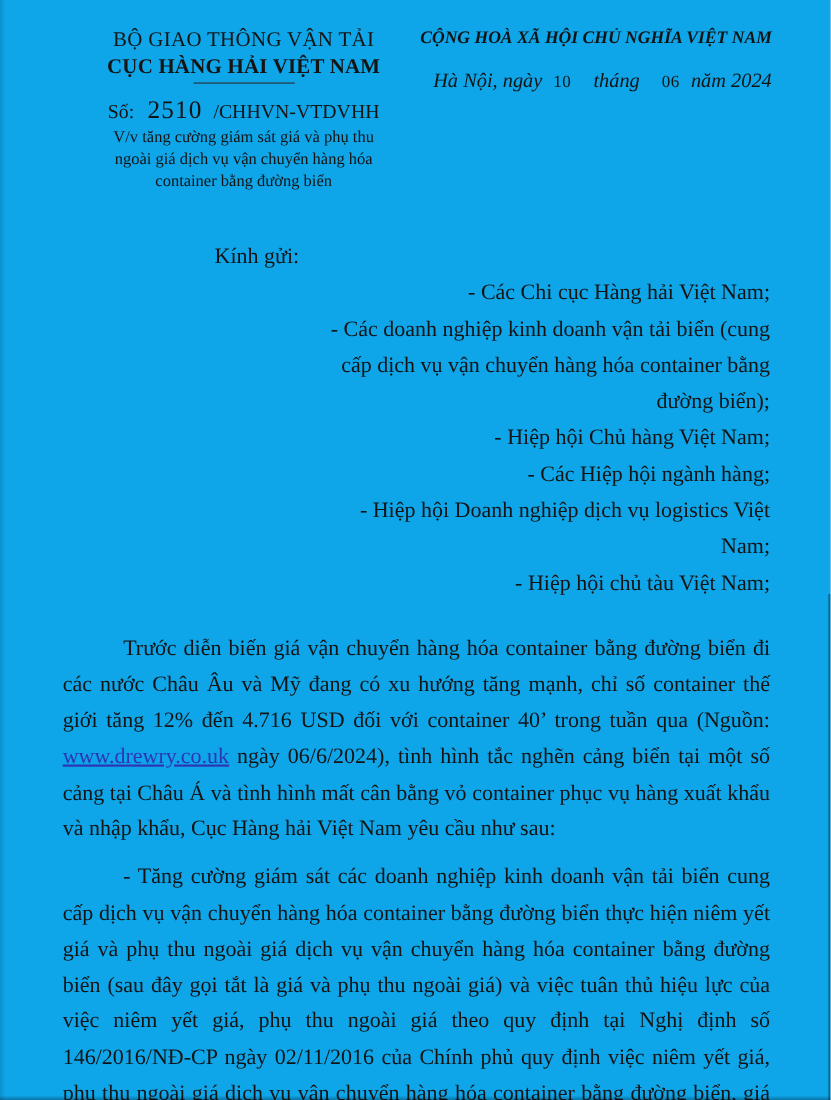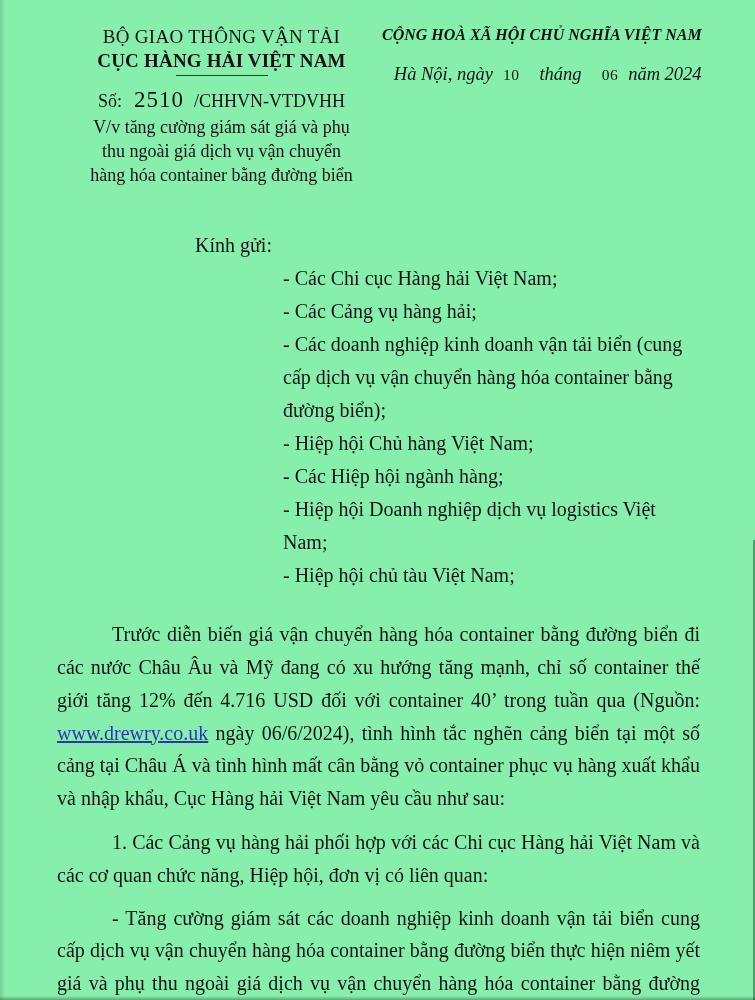--- a/index.html
+++ b/index.html
@@ -6,21 +6,21 @@
   body{
     width:755px;height:1000px;
     background:#ffffff;
     font-family:"Liberation Serif","DejaVu Serif",serif;
     color:#141414;
     overflow:hidden;
   }
   .page{
     position:relative;
     width:755px;height:1000px;
-    background:#86efac;
+    background:#0ea5e9;
     box-sizing:border-box;
     padding:26px 55px 0 57px;
   }
   
   .page::before{
     content:"";position:absolute;left:0;top:0;bottom:0;width:5px;
     background:linear-gradient(to right,rgba(0,0,0,0.13),rgba(0,0,0,0));
     pointer-events:none;
   }
   .page::after{
@@ -35,34 +35,34 @@
 
   .letterhead{display:flex;align-items:flex-start;}
   .lh-left{width:305px;flex:0 0 auto;text-align:center;margin-left:12px;}
   .lh-right{flex:1 1 auto;text-align:center;padding-left:8px;}
 
   .org-parent{font-size:19px;letter-spacing:.3px;white-space:nowrap;}
   .org-name{font-size:19px;font-weight:bold;letter-spacing:.2px;margin-top:2px;white-space:nowrap;font-family:Liberation Serif, serif;}
   .org-rule{width:92px;border-bottom:1.6px solid #2c2c2c;margin:3px auto 11px auto;height:0;}
   .doc-number{font-size:18px;margin-top:2px;white-space:nowrap;}
   .doc-number .num{letter-spacing:1px;margin:0 10px 0 12px;font-size:23px;}
-  .doc-subject{font-size:18px;line-height:1.32;margin:3px auto 0 auto;width:272px;}
+  .doc-subject{font-size:15px;line-height:1.32;margin:3px auto 0 auto;width:272px;}
 
   .national-motto-l1{font-size:16px;font-weight:bold;white-space:nowrap;font-style:italic;}
   .national-motto-l2{display:inline-block;font-size:19px;font-weight:bold;
     border-bottom:1.8px solid #2c2c2c;padding:0 22px 2px 6px;margin-top:1px;white-space:nowrap;}
   .dateline{font-size:18.5px;font-style:italic;margin-top:20px;white-space:nowrap;text-align:right;}
   .dateline .typed{font-style:normal;font-size:15.5px;letter-spacing:.5px;}
   .dateline .gap-s{display:inline-block;width:10px;}
   .dateline .gap-m{display:inline-block;width:20px;}
 
   .recipients{margin-top:42px;font-size:20px;line-height:33px;}
   .recipients-label{margin-left:138px;}
   .recipient-list{margin-left:226px;margin-top:0;}
-  .recipient-item{text-align:left;max-width:420px;}
+  .recipient-item{text-align:right;max-width:420px;}
 
   .body-text{margin-top:26px;font-size:20px;line-height:32.8px;text-align:justify;}
   .body-text p{margin:0 0 11px 0;text-indent:55px;}
   .body-text p.tight{margin-bottom:10px;}
   a.doc-link{color:#2e35b4;text-decoration:underline;cursor:pointer;}
 </style>
 </head>
 <body>
 
 <div class="page">
@@ -84,28 +84,26 @@
       <div class="dateline">
         <span>Hà Nội, ngày</span><span class="gap-s"></span><span class="typed">10</span><span class="gap-m"></span><span>tháng</span><span class="gap-m"></span><span class="typed">06</span><span class="gap-s"></span><span>năm 2024</span>
       </div>
     </div>
   </div>
 
   <div class="recipients">
     <div class="recipients-label">Kính gửi:</div>
     <div class="recipient-list">
       <div class="recipient-item">- Các Chi cục Hàng hải Việt Nam;</div>
-      <div class="recipient-item">- Các Cảng vụ hàng hải;</div>
       <div class="recipient-item">- Các doanh nghiệp kinh doanh vận tải biển (cung cấp dịch vụ vận chuyển hàng hóa container bằng đường biển);</div>
       <div class="recipient-item">- Hiệp hội Chủ hàng Việt Nam;</div>
       <div class="recipient-item">- Các Hiệp hội ngành hàng;</div>
       <div class="recipient-item">- Hiệp hội Doanh nghiệp dịch vụ logistics Việt Nam;</div>
       <div class="recipient-item">- Hiệp hội chủ tàu Việt Nam;</div>
     </div>
   </div>
 
   <div class="body-text">
     <p><span>Trước diễn biến giá vận chuyển hàng hóa container bằng đường biển đi các nước Châu Âu và Mỹ đang có xu hướng tăng mạnh, chỉ số container thế giới tăng 12% đến 4.716 USD đối với container 40’ trong tuần qua (Nguồn: </span><a class="doc-link">www.drewry.co.uk</a><span> ngày 06/6/2024), tình hình tắc nghẽn cảng biển tại một số cảng tại Châu Á và tình hình mất cân bằng vỏ container phục vụ hàng xuất khẩu và nhập khẩu, Cục Hàng hải Việt Nam yêu cầu như sau:</span></p>
-    <p class="tight">1. Các Cảng vụ hàng hải phối hợp với các Chi cục Hàng hải Việt Nam và các cơ quan chức năng, Hiệp hội, đơn vị có liên quan:</p>
     <p>- Tăng cường giám sát các doanh nghiệp kinh doanh vận tải biển cung cấp dịch vụ vận chuyển hàng hóa container bằng đường biển thực hiện niêm yết giá và phụ thu ngoài giá dịch vụ vận chuyển hàng hóa container bằng đường biển (sau đây gọi tắt là giá và phụ thu ngoài giá) và việc tuân thủ hiệu lực của việc niêm yết giá, phụ thu ngoài giá theo quy định tại Nghị định số 146/2016/NĐ-CP ngày 02/11/2016 của Chính phủ quy định việc niêm yết giá, phụ thu ngoài giá dịch vụ vận chuyển hàng hóa container bằng đường biển, giá dịch vụ tại cảng biển;</p>
 
   </div>
 </div>
 
 </body></html>

